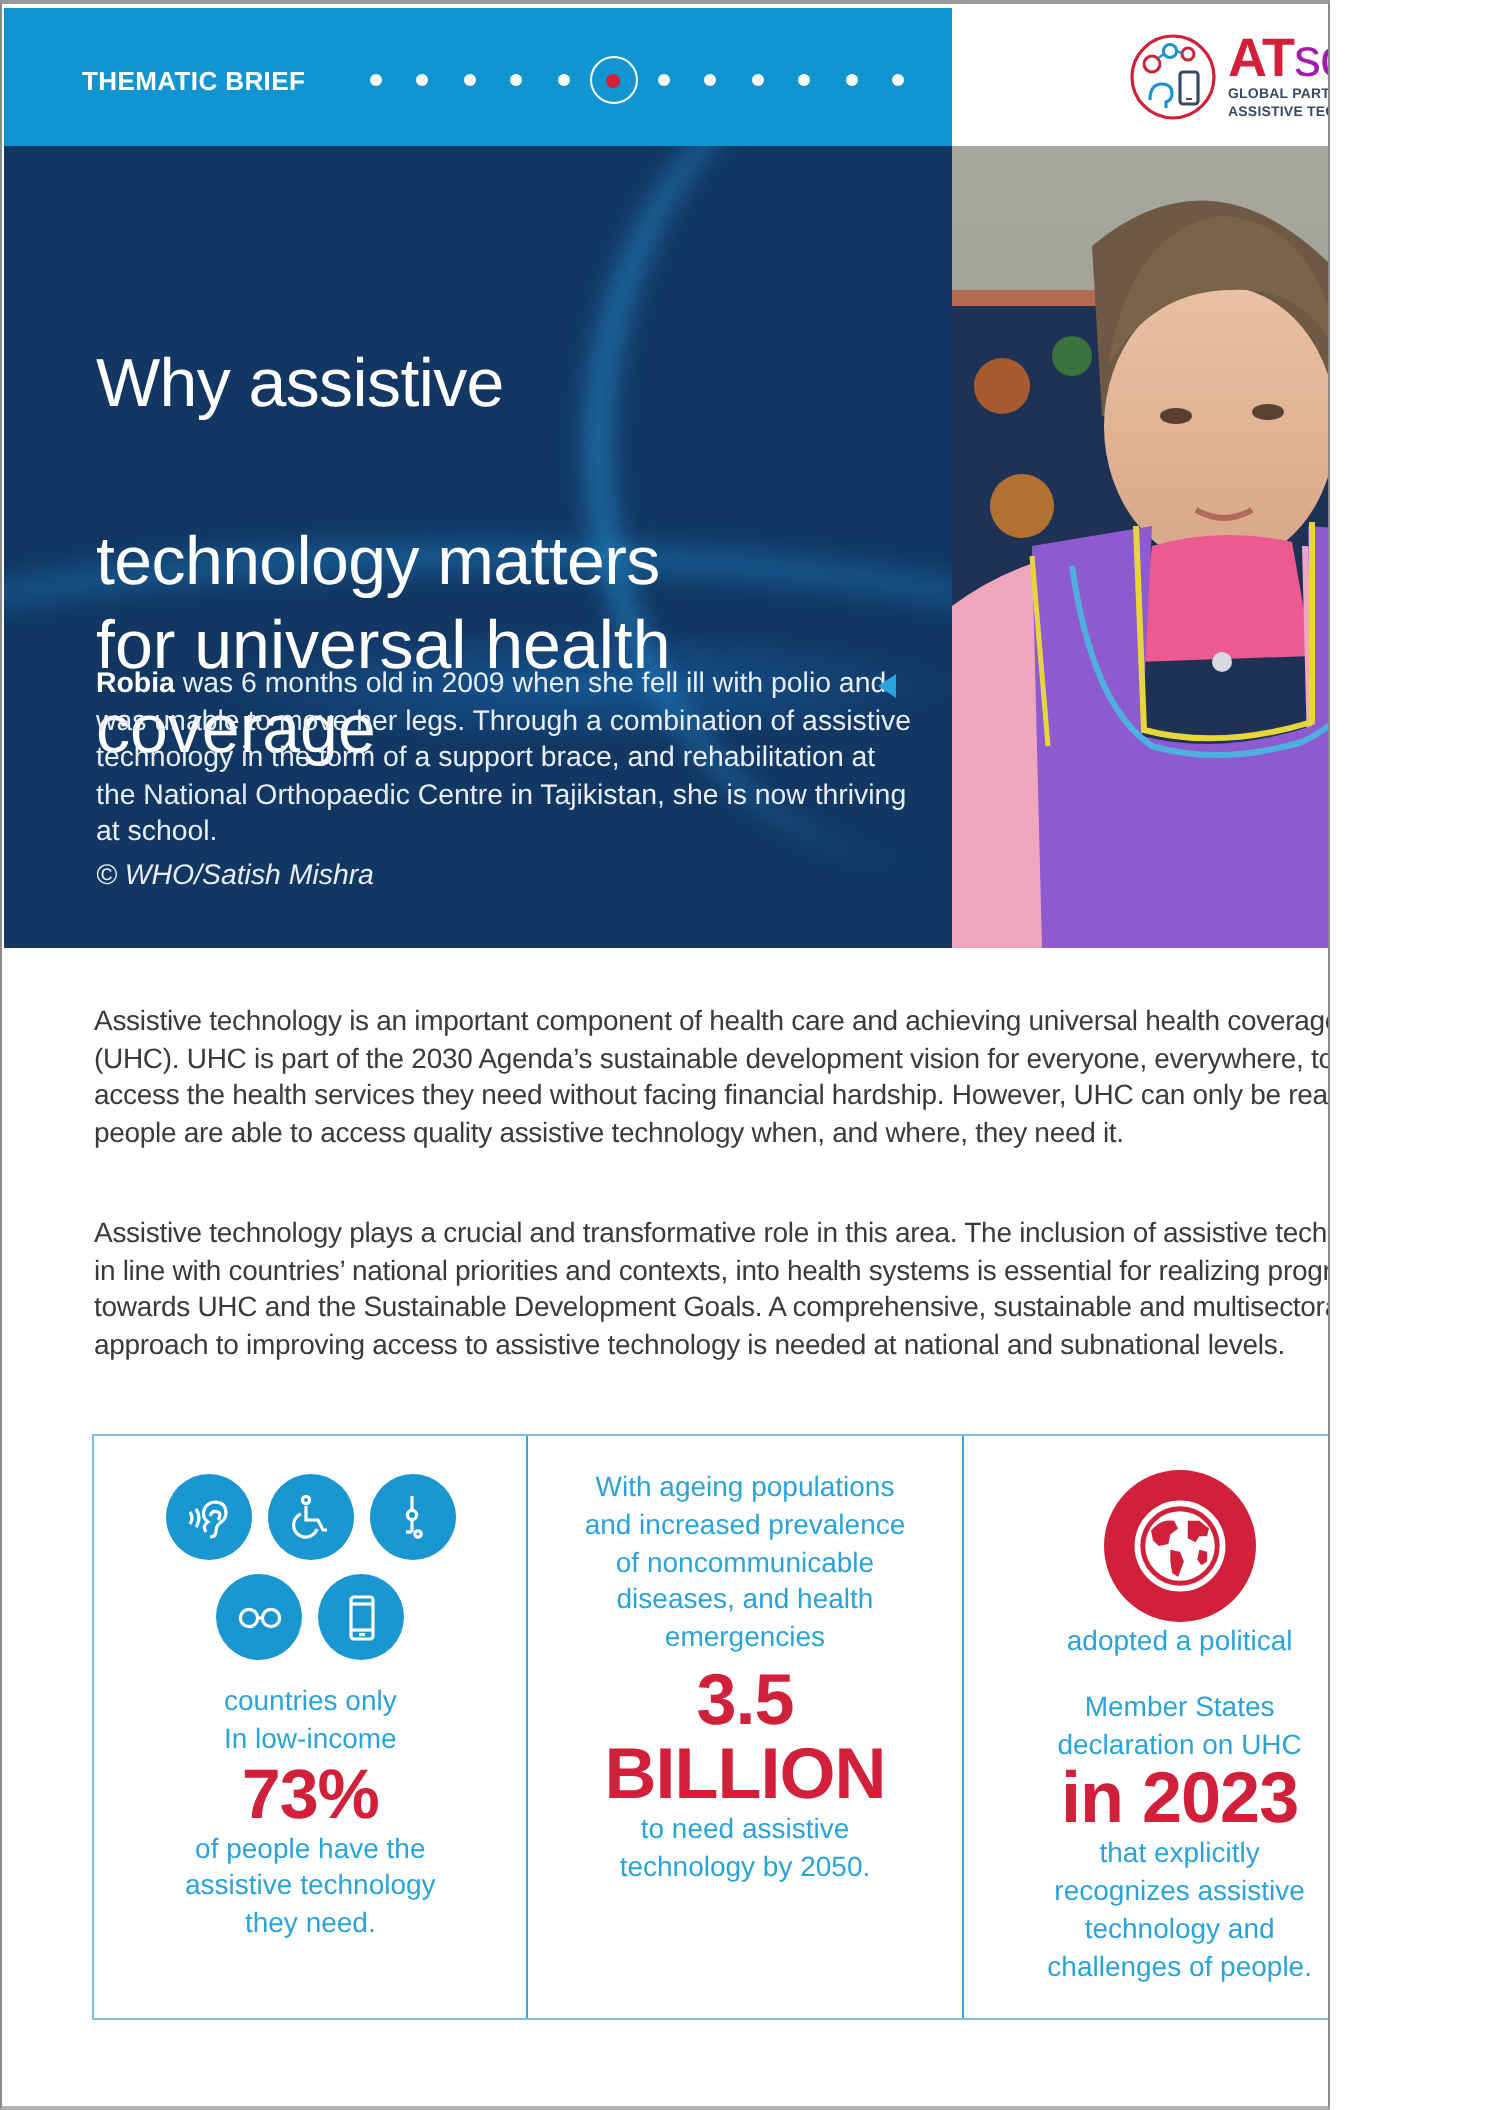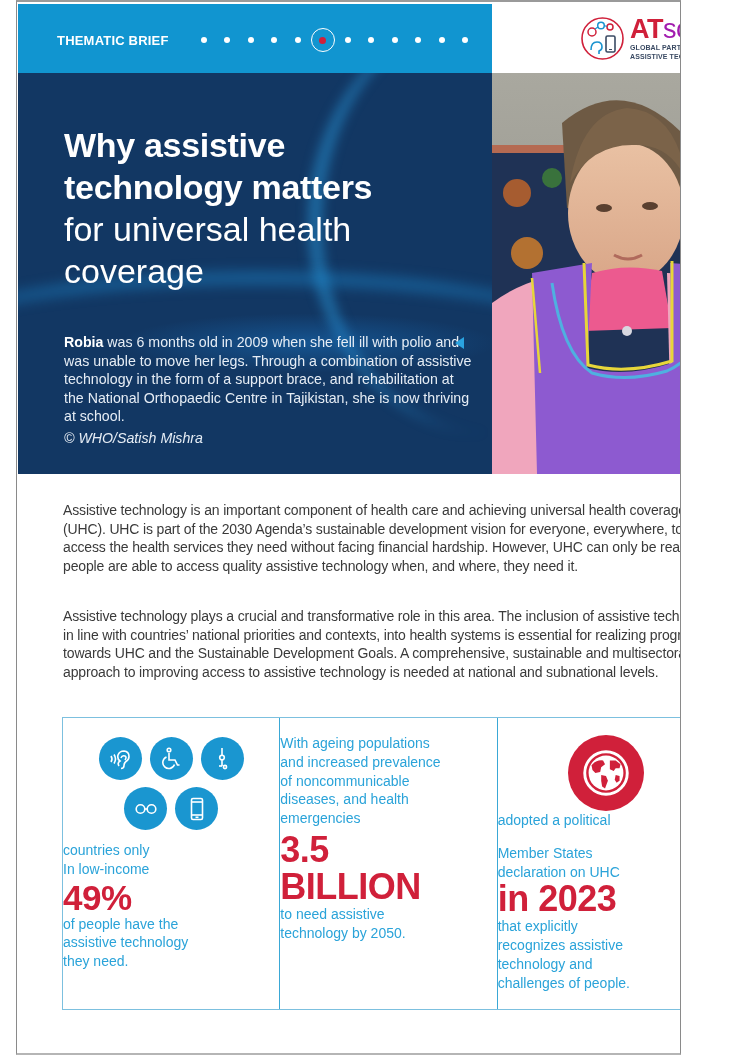--- a/index.html
+++ b/index.html
@@ -1,20 +1,20 @@
 <!DOCTYPE html>
 <html><head>
 <meta charset="utf-8">
 <style>
   * { box-sizing: border-box; margin: 0; padding: 0; }
   html, body { width: 745px; height: 1055px; background: #ffffff; overflow: hidden; }
   body { font-family: "Liberation Sans", sans-serif; position: relative; }
 
   .page {
-    position: absolute; left: 16px; top: 0; width: 665px; height: 1055px;
+    position: absolute; left: 0; top: 0; width: 665px; height: 1055px;
     border: 1px solid #8a8a8a; border-top: 2px solid #9a9a9a; border-bottom: 2px solid #b5b5b5;
     background: #fff; overflow: hidden;
   }
 
   
   .topbar {
     position: absolute; left: 1px; top: 2px; width: 474px; height: 69px;
     background: #1195d0;
   }
   .brief-label {
@@ -55,21 +55,21 @@
     filter: blur(7px);
   }
   .hero-glow {
     position: absolute; left: 100px; top: 240px; width: 380px; height: 60px;
     background: radial-gradient(ellipse at center, rgba(25,120,200,0.45), rgba(18,55,99,0) 70%);
   }
   .hero-title {
     position: absolute; left: 46px; top: 51px; width: 420px;
     color: #ffffff; font-size: 34px; line-height: 42px;
   }
-  .hero-title .bold { font-weight: 700; display: block; letter-spacing: -0.3px; }
+  .hero-title .bold { font-weight: 400; display: block; letter-spacing: -0.3px; margin-top: 47px; }
   .hero-title .light { font-weight: 400; display: block; }
   .caption {
     position: absolute; left: 46px; top: 260px; width: 410px;
     color: #e6edf5; font-size: 14.2px; line-height: 18.5px;
   }
   .caption b { font-weight: 700; color: #fff; }
   .caption-arrow {
     position: absolute; left: 437px; top: 264px; width: 0; height: 0;
     border-top: 6px solid transparent; border-bottom: 6px solid transparent; border-right: 9px solid #2aa3e0;
   }
@@ -85,21 +85,21 @@
     color: #3a3a3a; font-size: 14px; line-height: 18.5px; letter-spacing: -0.15px;
   }
   .para1 { top: 499px; }
   .para2 { top: 605px; }
 
   
   .stats {
     position: absolute; left: 45px; top: 715px; width: 653px; height: 293px;
     border: 1.5px solid #7cc0df; display: flex;
   }
-  .stat { position: relative; flex: 1 1 0; color: #2aa3d9; font-size: 14px; line-height: 18.8px; }
+  .stat { position: relative; flex: 1 1 0; text-align: center; color: #2aa3d9; font-size: 14px; line-height: 18.8px; }
   .stat + .stat { border-left: 1.5px solid #3aa8d6; }
   .stat-big { color: #d0203a; font-weight: 700; letter-spacing: -0.5px; }
 
   .icons-row { display: flex; justify-content: center; gap: 8px; }
   .ic {
     width: 43px; height: 43px; border-radius: 50%; background: #1a96d0;
     display: flex; align-items: center; justify-content: center;
   }
   .ic svg { width: 28px; height: 28px; }
 
@@ -254,21 +254,21 @@
             <rect x="8.5" y="3.5" width="11" height="21" rx="1.5"></rect>
             <line x1="8.5" y1="7" x2="19.5" y2="7"></line>
               <line x1="8.5" y1="20" x2="19.5" y2="20"></line>
             <line x1="12.5" y1="22.3" x2="15.5" y2="22.3"></line>
           </svg>
         </div>
       </div>
       <div style="margin-top:11px;">
         <div>countries only</div>
         <div>In low-income</div>
-        <div class="stat-big" style="font-size:35px;line-height:34px;margin-top:2px;">49%</div>
+        <div class="stat-big" style="font-size:35px;line-height:34px;margin-top:2px;">73%</div>
         <div>of people have the</div>
         <div>assistive technology</div>
         <div>they need.</div>
       </div>
     </div>
 
     <div class="stat">
       <div style="margin-top:16px;">
         <div>With ageing populations</div>
         <div>and increased prevalence</div>

